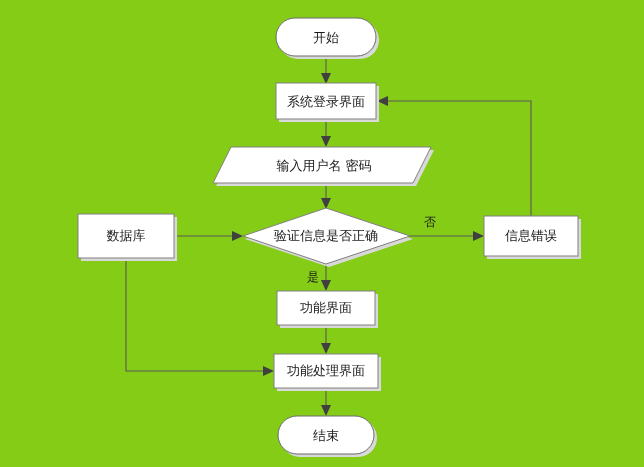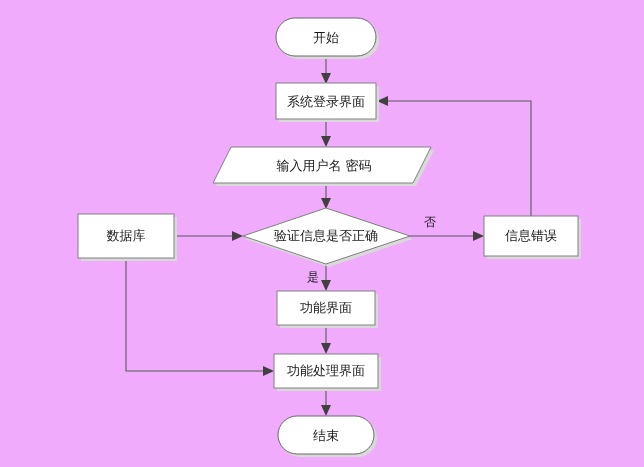--- a/index.html
+++ b/index.html
@@ -10,21 +10,21 @@
   body {
     width: 644px;
     height: 467px;
     font-family: "DejaVu Sans", "Liberation Sans", sans-serif;
     overflow: hidden;
   }
   #flowchart-root {
     position: relative;
     width: 644px;
     height: 467px;
-    background: #f0abfc;
+    background: #84cc16;
   }
   svg.diagram {
     display: block;
     width: 644px;
     height: 467px;
   }
   .node-shape {
     fill: #ffffff;
     stroke: #808080;
     stroke-width: 1;

